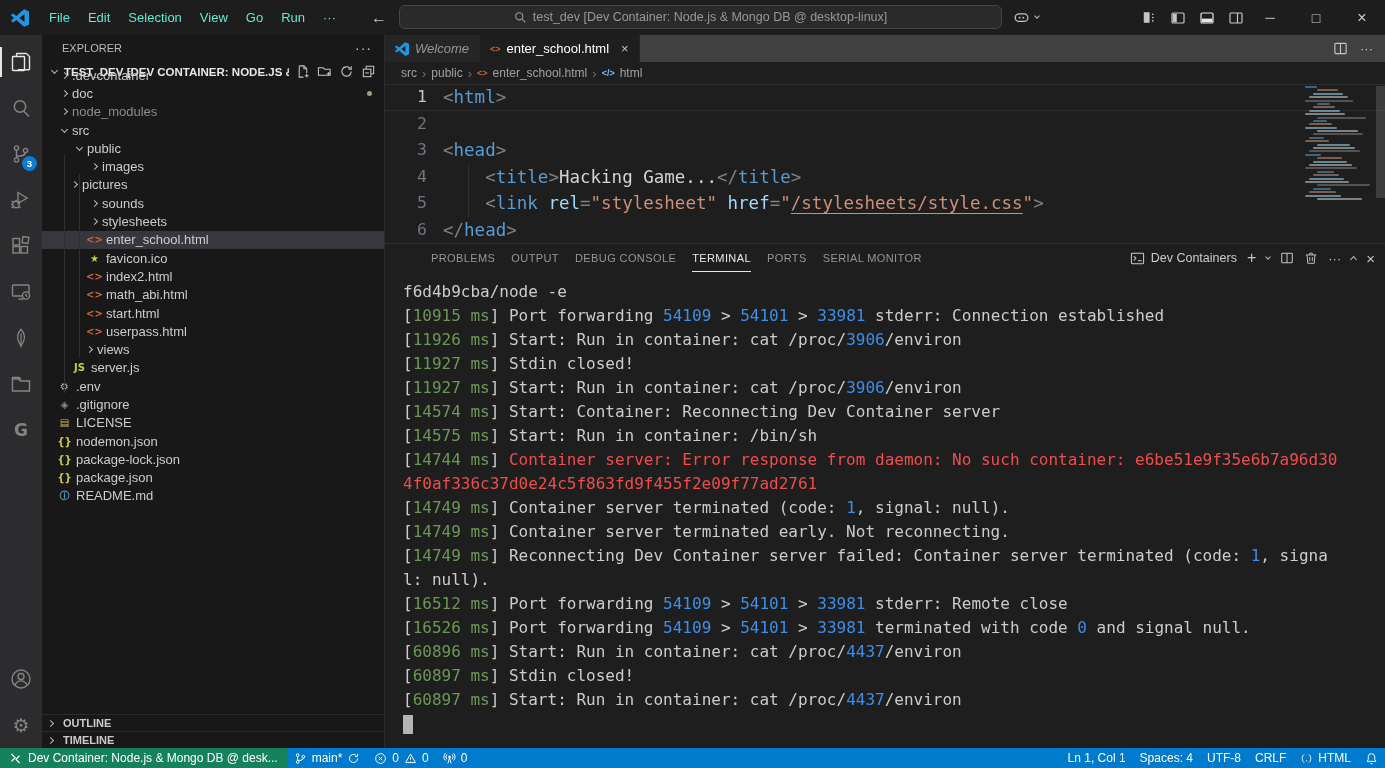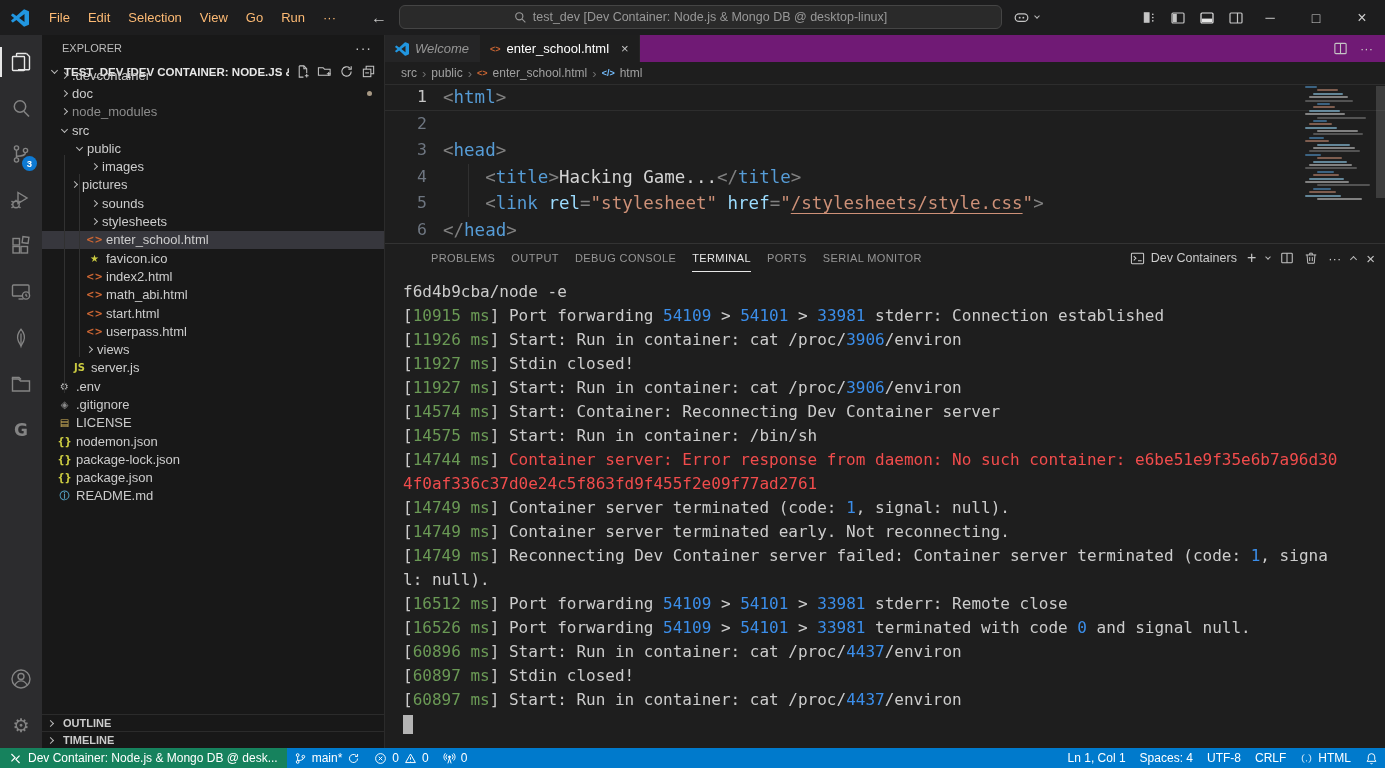--- a/index.html
+++ b/index.html
@@ -5,21 +5,21 @@
   * { box-sizing: border-box; margin: 0; padding: 0; }
   html,body { width:1385px; height:768px; overflow:hidden; }
   body { background:#1e1e1e; font-family:"Liberation Sans",sans-serif; color:#cccccc; font-size:13px; }
   svg { display:block; }
   #app { width:1385px; height:768px; display:flex; flex-direction:column; }
 
   
   .titlebar { height:35px; flex:0 0 35px; background:#1d1d1e; display:flex; align-items:center; position:relative; }
   .tb-logo { width:40px; display:flex; justify-content:center; }
   .menus { display:flex; align-items:center; }
-  .menu-item { padding:0 9px; height:24px; line-height:24px; border-radius:5px; color:#fdba74; font-size:13px; cursor:default; }
+  .menu-item { padding:0 9px; height:24px; line-height:24px; border-radius:5px; color:#5eead4; font-size:13px; cursor:default; }
   .nav-arrows { display:flex; align-items:center; margin-left:26px; gap:14px; font-size:16px; }
   .nav-back { color:#c5c5c5; }
   .nav-fwd { color:#7a7a7a; }
   .searchbox { position:absolute; left:399px; top:5px; width:603px; height:24px; background:#2a2a2a; border:1px solid #454545; border-radius:6px; display:flex; align-items:center; justify-content:center; gap:6px; color:#989898; font-size:12.5px; }
   .copilot { position:absolute; left:1012px; top:5px; height:24px; display:flex; align-items:center; gap:4px; color:#c5c5c5; }
   .layout-icons { position:absolute; left:1142px; top:0; height:35px; display:flex; align-items:center; gap:13px; color:#c5c5c5; }
   .winctl { position:absolute; right:0; top:0; height:35px; display:flex; }
   .winbtn { width:46px; height:35px; display:flex; align-items:center; justify-content:center; color:#cccccc; font-size:13px; }
   .winbtn.max { font-size:14px; }
   .winbtn.close { font-size:16px; }
@@ -51,21 +51,21 @@
   .ficon { width:17px; flex:0 0 17px; text-align:center; font-size:10px; font-weight:700; margin-right:3px; font-family:"DejaVu Sans",sans-serif; }
   .tdot { position:absolute; right:12px; top:7px; width:5px; height:5px; border-radius:50%; background:#a89984; }
   .guide { position:absolute; width:1px; background:#313131; }
   .chev { display:inline-block; width:5px; height:5px; border-right:1.3px solid #b9b9b9; border-bottom:1.3px solid #b9b9b9; transform:rotate(-45deg); }
   .chev.down { transform:rotate(45deg); margin-top:-2px; }
   .sb-bottom { position:absolute; left:0; right:0; bottom:0; }
   .sb-sec { height:17px; border-top:1px solid #2b2b2b; display:flex; align-items:center; gap:10px; padding-left:6px; font-size:11px; font-weight:700; color:#cccccc; }
 
   
   .maincol { flex:1; display:flex; flex-direction:column; min-width:0; }
-  .tabstrip { height:27px; flex:0 0 27px; background:#701a75; display:flex; align-items:stretch; position:relative; }
+  .tabstrip { height:27px; flex:0 0 27px; background:#404040; display:flex; align-items:stretch; position:relative; }
   .tab { display:flex; align-items:center; gap:6px; padding:0 10px; font-size:13px; border-right:1px solid #252525; }
   .tab.inactive { background:#252526; color:#969696; }
   .tab.inactive .tab-label { font-style:italic; }
   .tab.active { background:#1e1e1e; color:#ffffff; }
   .tab-close { font-size:13px; color:#c5c5c5; margin-left:6px; }
   .tabstrip .strip-acts { margin-left:auto; display:flex; align-items:center; gap:12px; padding-right:12px; color:#c5c5c5; }
   .breadcrumbs { height:22px; flex:0 0 22px; background:#1e1e1e; display:flex; align-items:center; gap:5px; padding-left:16px; font-size:12px; color:#a0a0a0; }
   .bc-sep { color:#6e6e6e; font-size:13px; }
   .bc-ic { font-size:9px; font-weight:700; }
 

